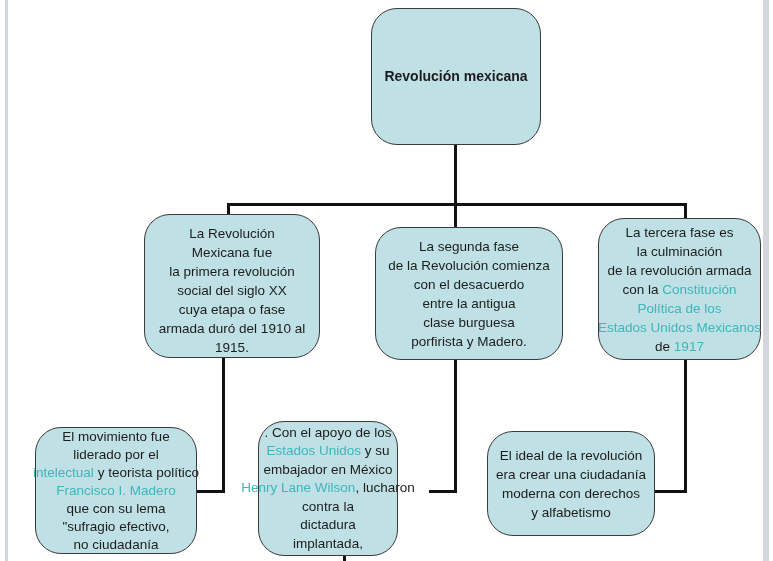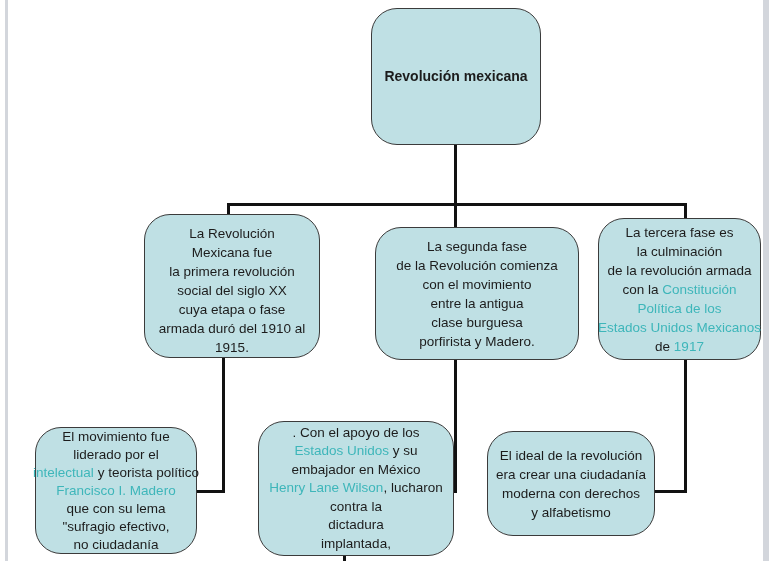--- a/index.html
+++ b/index.html
@@ -40,24 +40,24 @@
     color: var(--text-color, #1c1c1c);
     font-size: 13.5px;
     line-height: 19px;
     box-sizing: border-box;
   }
   .node .node-line { white-space: nowrap; }
   .node .link { color: var(--link-color, #3eb6ba); cursor: pointer; }
 
   .node-root   { left: 371px; top: 8px;   width: 170px; height: 137px; font-weight: bold; font-size: 14px; align-items: center; }
   .node-phase1 { left: 144px; top: 214px; width: 176px; height: 144px; justify-content: flex-end; }
-  .node-phase2 { left: 375px; top: 227px; width: 204px; height: 133px; }
+  .node-phase2 { left: 375px; top: 227px; width: 188px; height: 133px; }
   .node-phase3 { left: 598px; top: 218px; width: 163px; height: 142px; }
   .node-madero { left: 35px;  top: 427px; width: 162px; height: 127px; line-height: 18px; justify-content: space-between; }
-  .node-usa    { left: 258px; top: 421px; width: 196px; height: 135px; line-height: 18.5px; }
+  .node-usa    { left: 258px; top: 421px; width: 140px; height: 135px; line-height: 18.5px; }
   .node-ideal  { left: 487px; top: 431px; width: 168px; height: 105px; }
 </style>
 </head>
 <body>
 
 <div class="canvas">
 
   <div class="edge-strip left"></div>
   <div class="edge-strip right"></div>
 
@@ -82,21 +82,21 @@
       <div class="node-line"><span class="">Mexicana fue</span></div>
       <div class="node-line"><span class="">la primera revolución</span></div>
       <div class="node-line"><span class="">social del siglo XX</span></div>
       <div class="node-line"><span class="">cuya etapa o fase</span></div>
       <div class="node-line"><span class="">armada duró del 1910 al</span></div>
       <div class="node-line"><span class="">1915.</span></div>
     </div>
   <div class="node node-phase2">
       <div class="node-line"><span class="">La segunda fase</span></div>
       <div class="node-line"><span class="">de la Revolución comienza</span></div>
-      <div class="node-line"><span class="">con el movimiento</span></div>
+      <div class="node-line"><span class="">con el desacuerdo</span></div>
       <div class="node-line"><span class="">entre la antigua</span></div>
       <div class="node-line"><span class="">clase burguesa</span></div>
       <div class="node-line"><span class="">porfirista y Madero.</span></div>
     </div>
   <div class="node node-phase3">
       <div class="node-line"><span class="">La tercera fase es</span></div>
       <div class="node-line"><span class="">la culminación</span></div>
       <div class="node-line"><span class="">de la revolución armada</span></div>
       <div class="node-line"><span class="">con la </span><span class="link">Constitución</span></div>
       <div class="node-line"><span class="link">Política de los</span></div>

